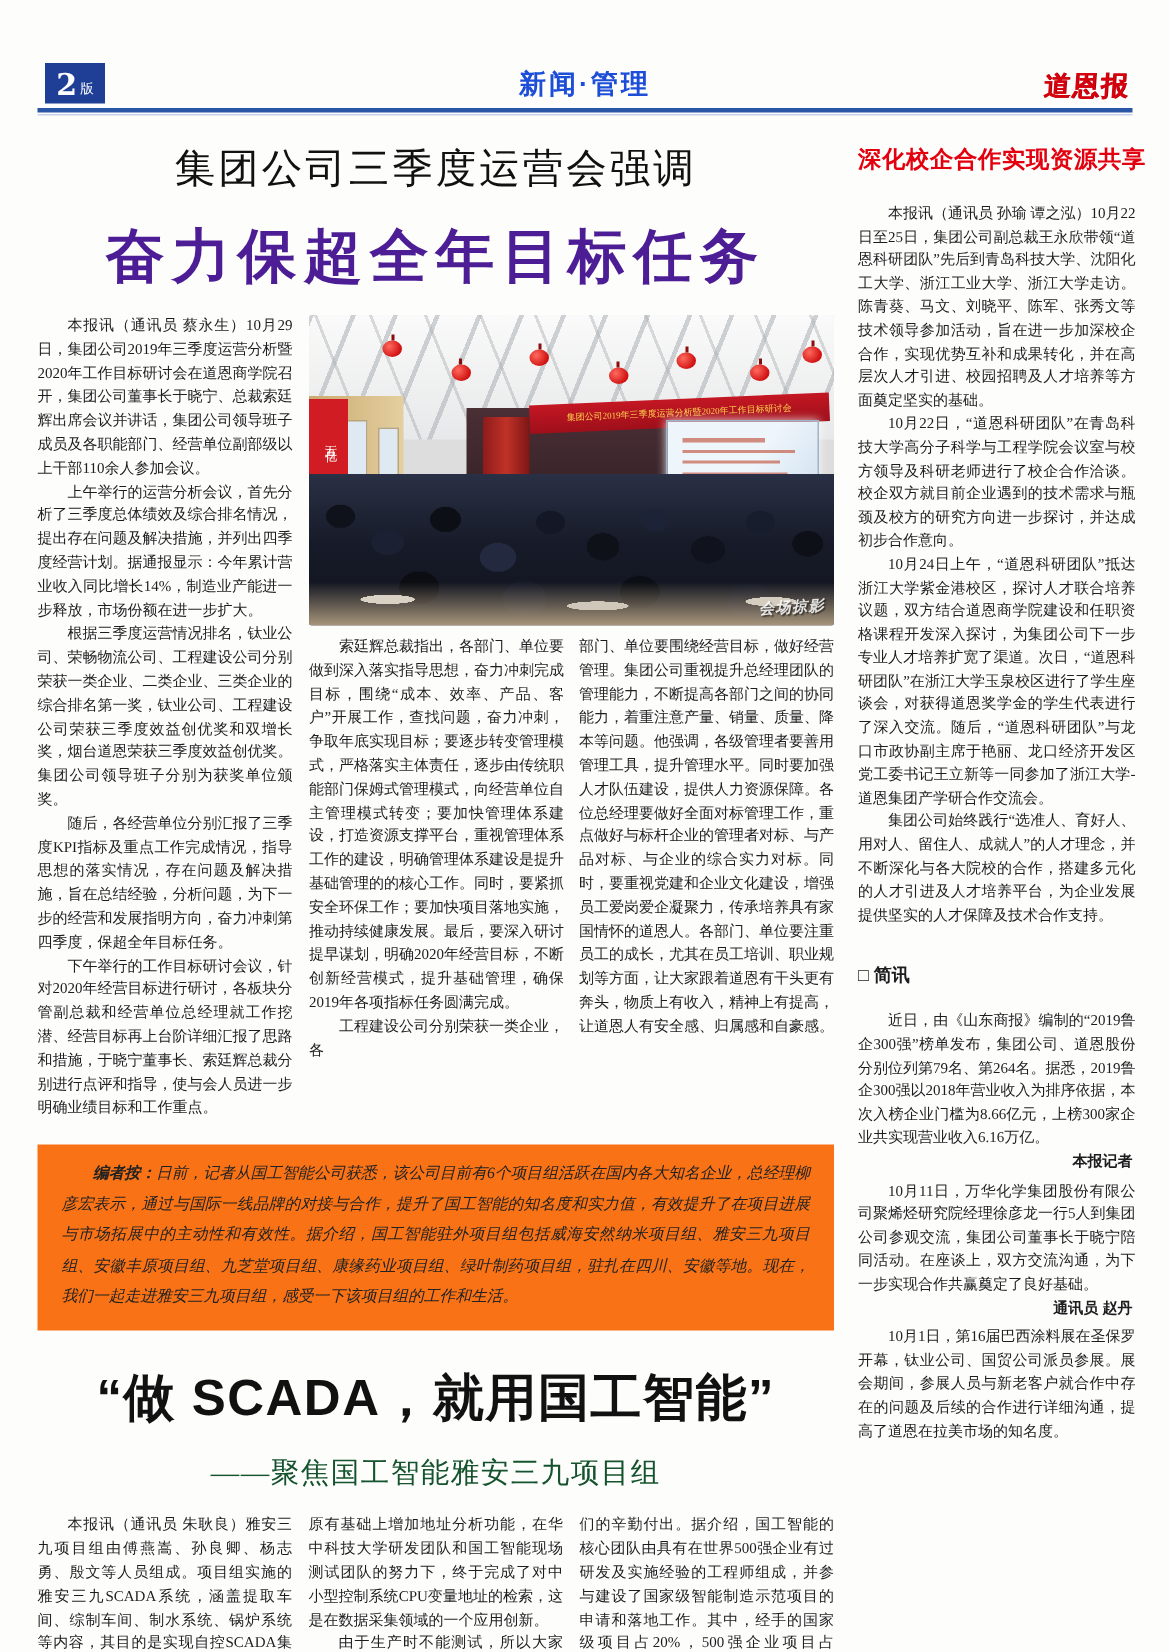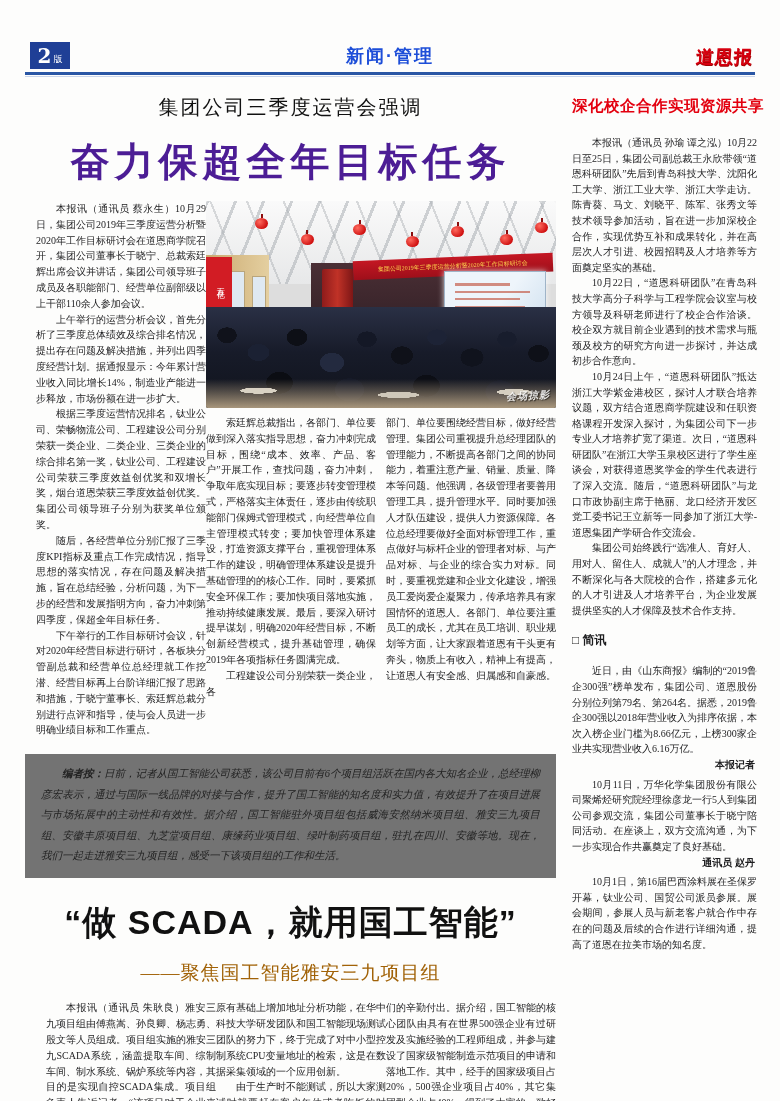--- a/index.html
+++ b/index.html
@@ -17,25 +17,25 @@
     font-size:18px; font-weight:bold; letter-spacing:2px; color:#1d4ed8;
     font-family:"Liberation Sans", sans-serif; }
   .masthead { position:absolute; right:2px; top:3px; color:#d7000f; font-size:18px;
     font-weight:bold; letter-spacing:1px; transform:skewX(-4deg);
     text-shadow:0.5px 0.5px 0 #a00000; }
   .header-rule { position:absolute; left:25px; top:72px; width:730px; height:3px; background:#2a56a5; }
   .header-rule:after { content:""; position:absolute; left:0; top:4px; width:730px; height:1px; background:#c9d4ea; }
 
   
   .main-left { position:absolute; left:25px; top:86px; width:531px; }
-  .kicker { text-align:center; font-size:20px; letter-spacing:2px; color:#111; margin-top:8px; }
+  .kicker { text-align:center; font-size:27px; letter-spacing:2px; color:#111; margin-top:8px; }
   .main-headline { text-align:center; font-size:39px; font-weight:bold; color:#4c1d95;
     letter-spacing:5px; margin:14px 0 12px 0; font-family:"Liberation Sans", sans-serif; }
 
-  .body-cols { display:flex; gap:0;justify-content:flex-end; }
+  .body-cols { display:flex; gap:11px; }
   .ncol { width:170px; font-size:10px; line-height:1.58; text-align:justify; }
   .ncol p { text-indent:2em; margin:0; }
   .ncol p.cont { text-indent:0; }
   .right-part { width:350px; }
   .cols-2 { display:flex; gap:10px; margin-top:7px; }
 
   
   .photo { position:relative; width:350px; height:207px; overflow:hidden; background:#ddd;
     border-radius:2px; }
   .ph-ceiling { position:absolute; left:0; top:0; width:100%; height:40%;
@@ -85,38 +85,38 @@
     background:
       radial-gradient(ellipse 30px 5px at 15% 40%, #d9d2c4 60%, transparent 61%),
       radial-gradient(ellipse 34px 5px at 55% 55%, #cfc8ba 60%, transparent 61%),
       radial-gradient(ellipse 28px 5px at 88% 45%, #d5cec0 60%, transparent 61%),
       linear-gradient(rgba(179,155,125,0), #a8967c); }
   .ph-watermark { position:absolute; right:6px; bottom:5px; color:rgba(255,255,255,.85);
     font-size:10px; font-style:italic; font-weight:bold; transform:rotate(-3deg);
     text-shadow:1px 1px 1px rgba(0,0,0,.6); letter-spacing:1px; }
 
   
-  .editor-note { margin-top:16px; background:#737373; padding:10px 16px 12px 16px; }
+  .editor-note { margin-top:16px; background:#f97316; padding:10px 16px 12px 16px; }
   .editor-note p { font-size:10.5px; line-height:1.95; font-style:italic; text-align:justify;
     text-indent:2em; color:#222; }
   .editor-note b { font-style:italic; }
 
   
   .scada-headline { text-align:center; font-size:34px; font-weight:bold; color:#111;
     margin-top:22px; letter-spacing:1px; font-family:"Liberation Sans", sans-serif; }
-  .scada-subtitle { text-align:center; font-size:19px; color:#a16207; margin:14px 0 14px 0;
+  .scada-subtitle { text-align:center; font-size:19px; color:#14532d; margin:14px 0 14px 0;
     letter-spacing:1px; }
 
   
   .sidebar { position:absolute; left:572px; top:96px; width:185px; }
   .sidebar-headline { color:#e3000f; font-weight:bold; font-size:15.5px; letter-spacing:0.5px;
     font-family:"Liberation Sans", sans-serif; white-space:nowrap; }
   .sidebar-body { margin-top:18px; font-size:10px; line-height:1.56; text-align:justify; }
   .sidebar-body p { text-indent:2em; margin:0; }
-  .briefs-header { margin-top:14px; font-size:12px; font-weight:bold;
+  .briefs-header { margin-top:24px; font-size:12px; font-weight:bold;
     font-family:"Liberation Sans", sans-serif; }
   .briefs { margin-top:14px; font-size:10px; line-height:1.56; text-align:justify; }
   .briefs .brief-text { text-indent:2em; margin:0; }
   .briefs .brief-byline { text-align:right; font-weight:bold; padding-right:2px; margin:0 0 4px 0;
     font-family:"Liberation Sans", sans-serif; }
 </style>
 </head>
 <body>
 
 <div class="header">

